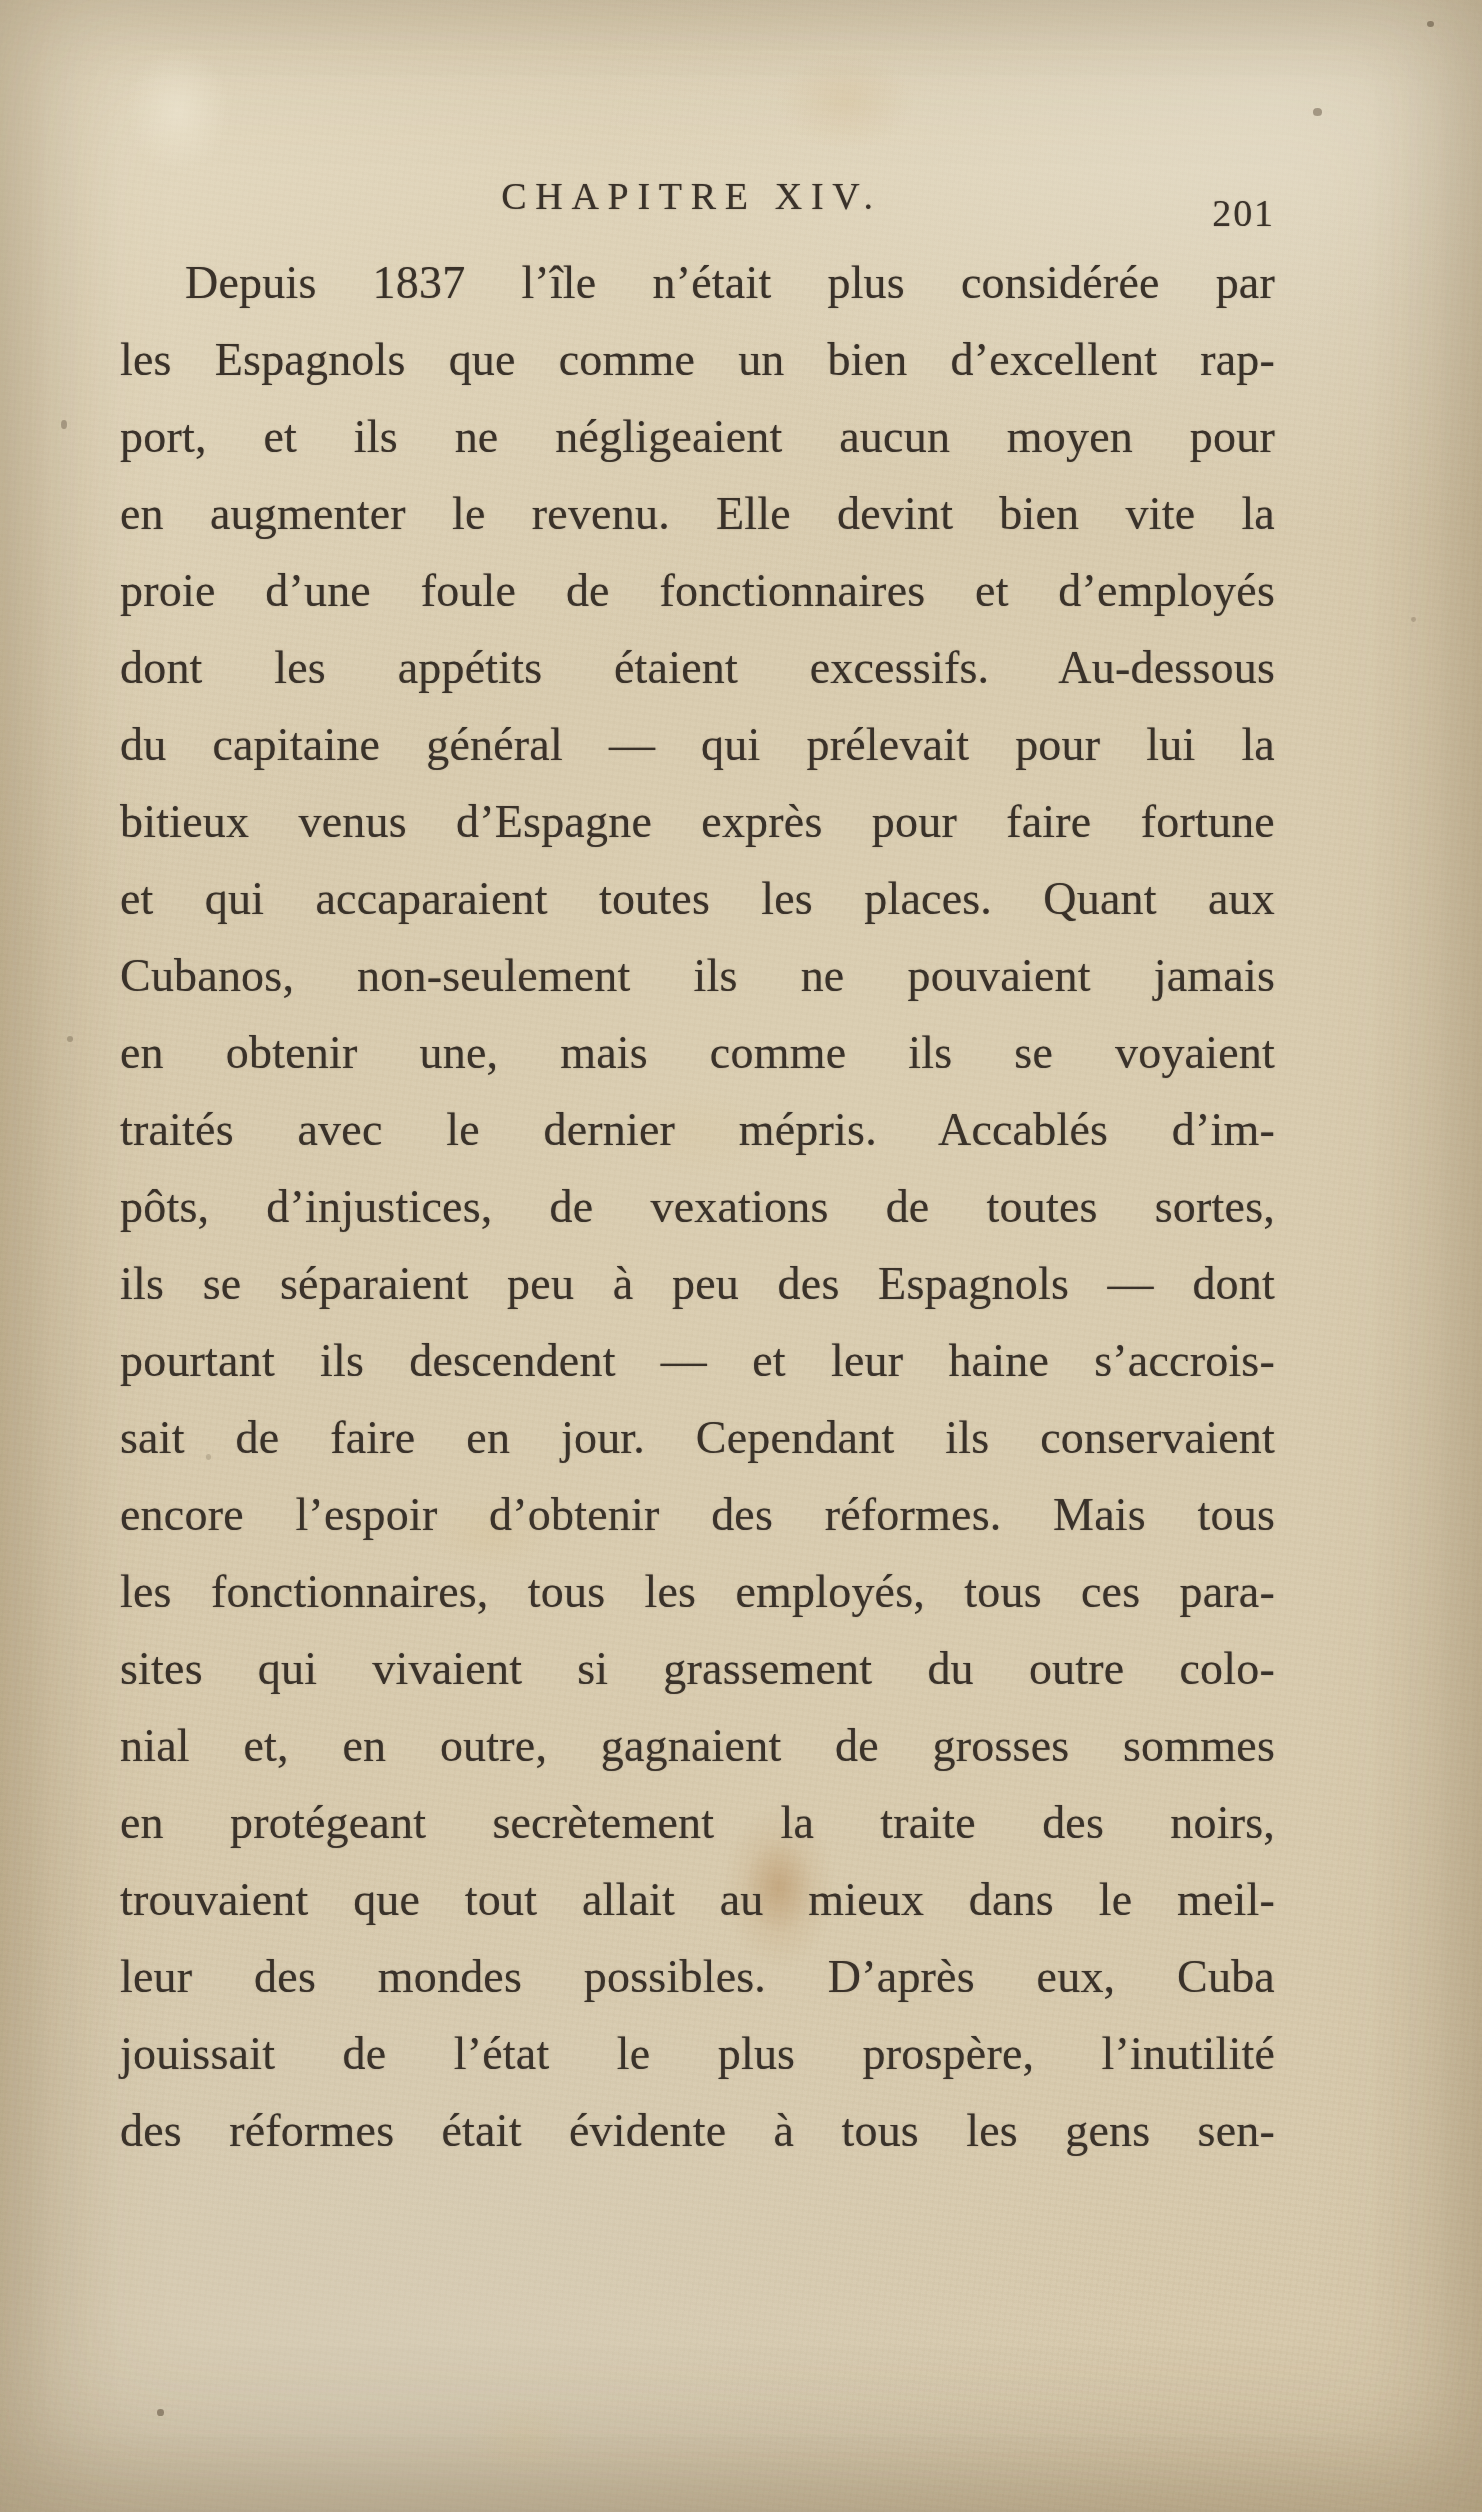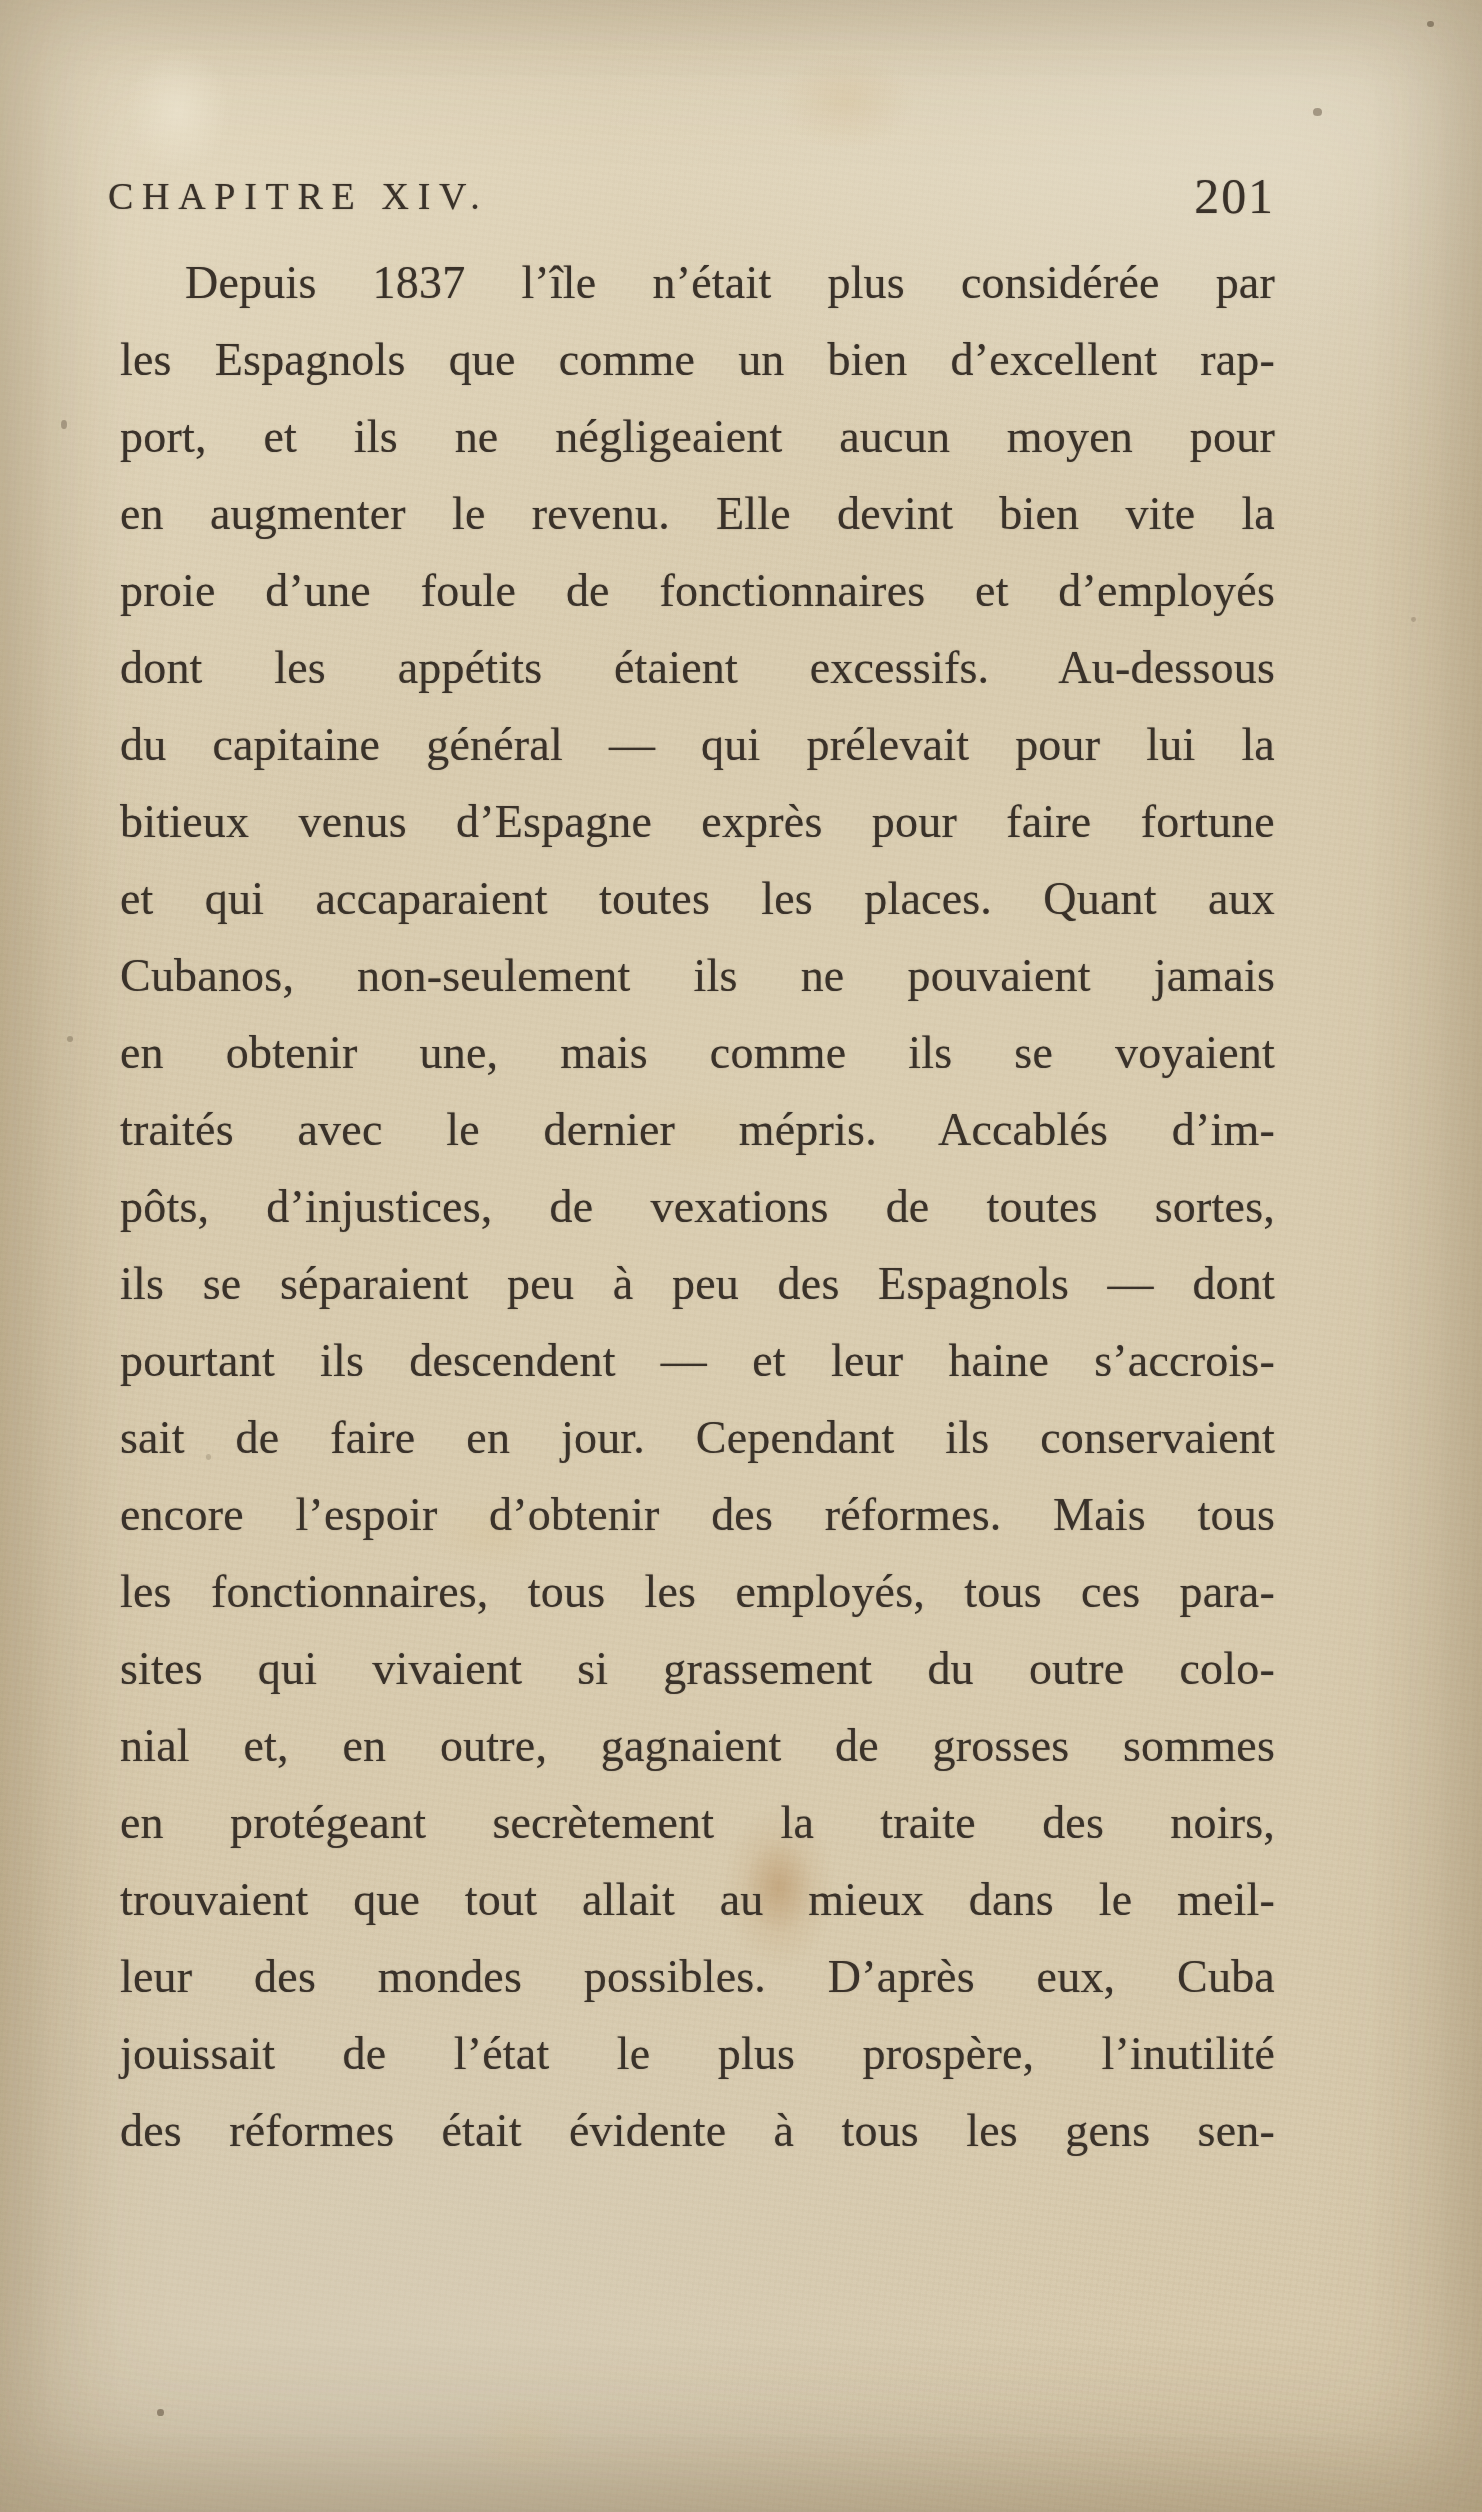--- a/index.html
+++ b/index.html
@@ -29,29 +29,29 @@
   }
 
   .running-head {
     position: absolute;
     left: 108px; top: 173px;
     width: 1167px; height: 48px;
     line-height: 46px;
   }
   .chapter {
     display: block;
-    text-align: left;
+    text-align: center;
     font-size: 38px;
     letter-spacing: 8.7px;
     text-shadow: 0 0 1.2px rgba(56,47,37,0.55);
   }
   .page-num {
     position: absolute;
-    right: 0; top: 0;
-    font-size: 50px;
+    right: 0; top: 17px;
+    font-size: 38px;
     letter-spacing: 1.9px;
     text-shadow: 0 0 1.2px rgba(56,47,37,0.55);
   }
 
   .body-text {
     position: absolute;
     left: 108px; top: 244px;
     width: 1167px;
   }
   .line {

